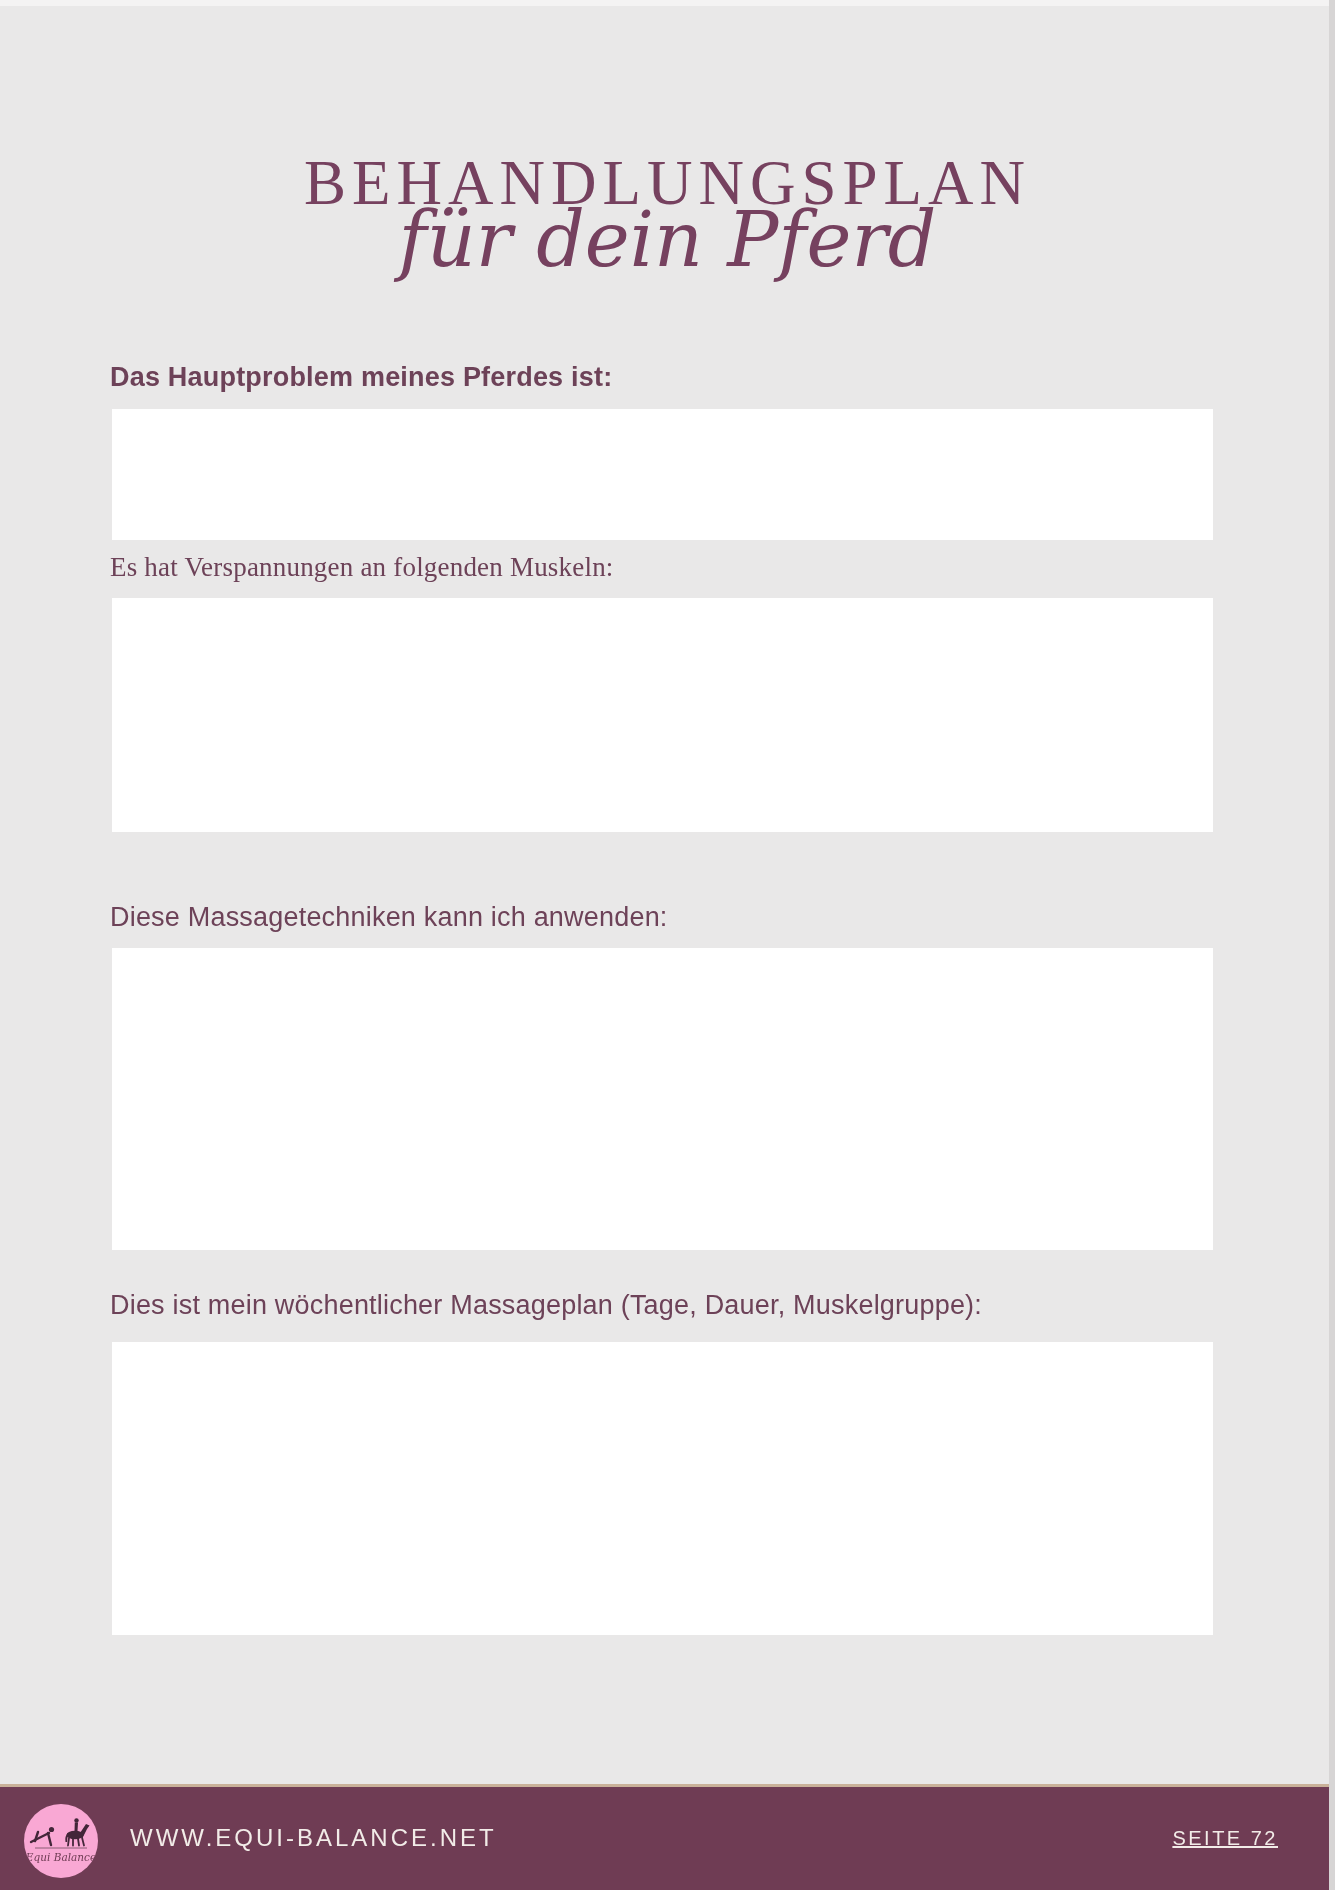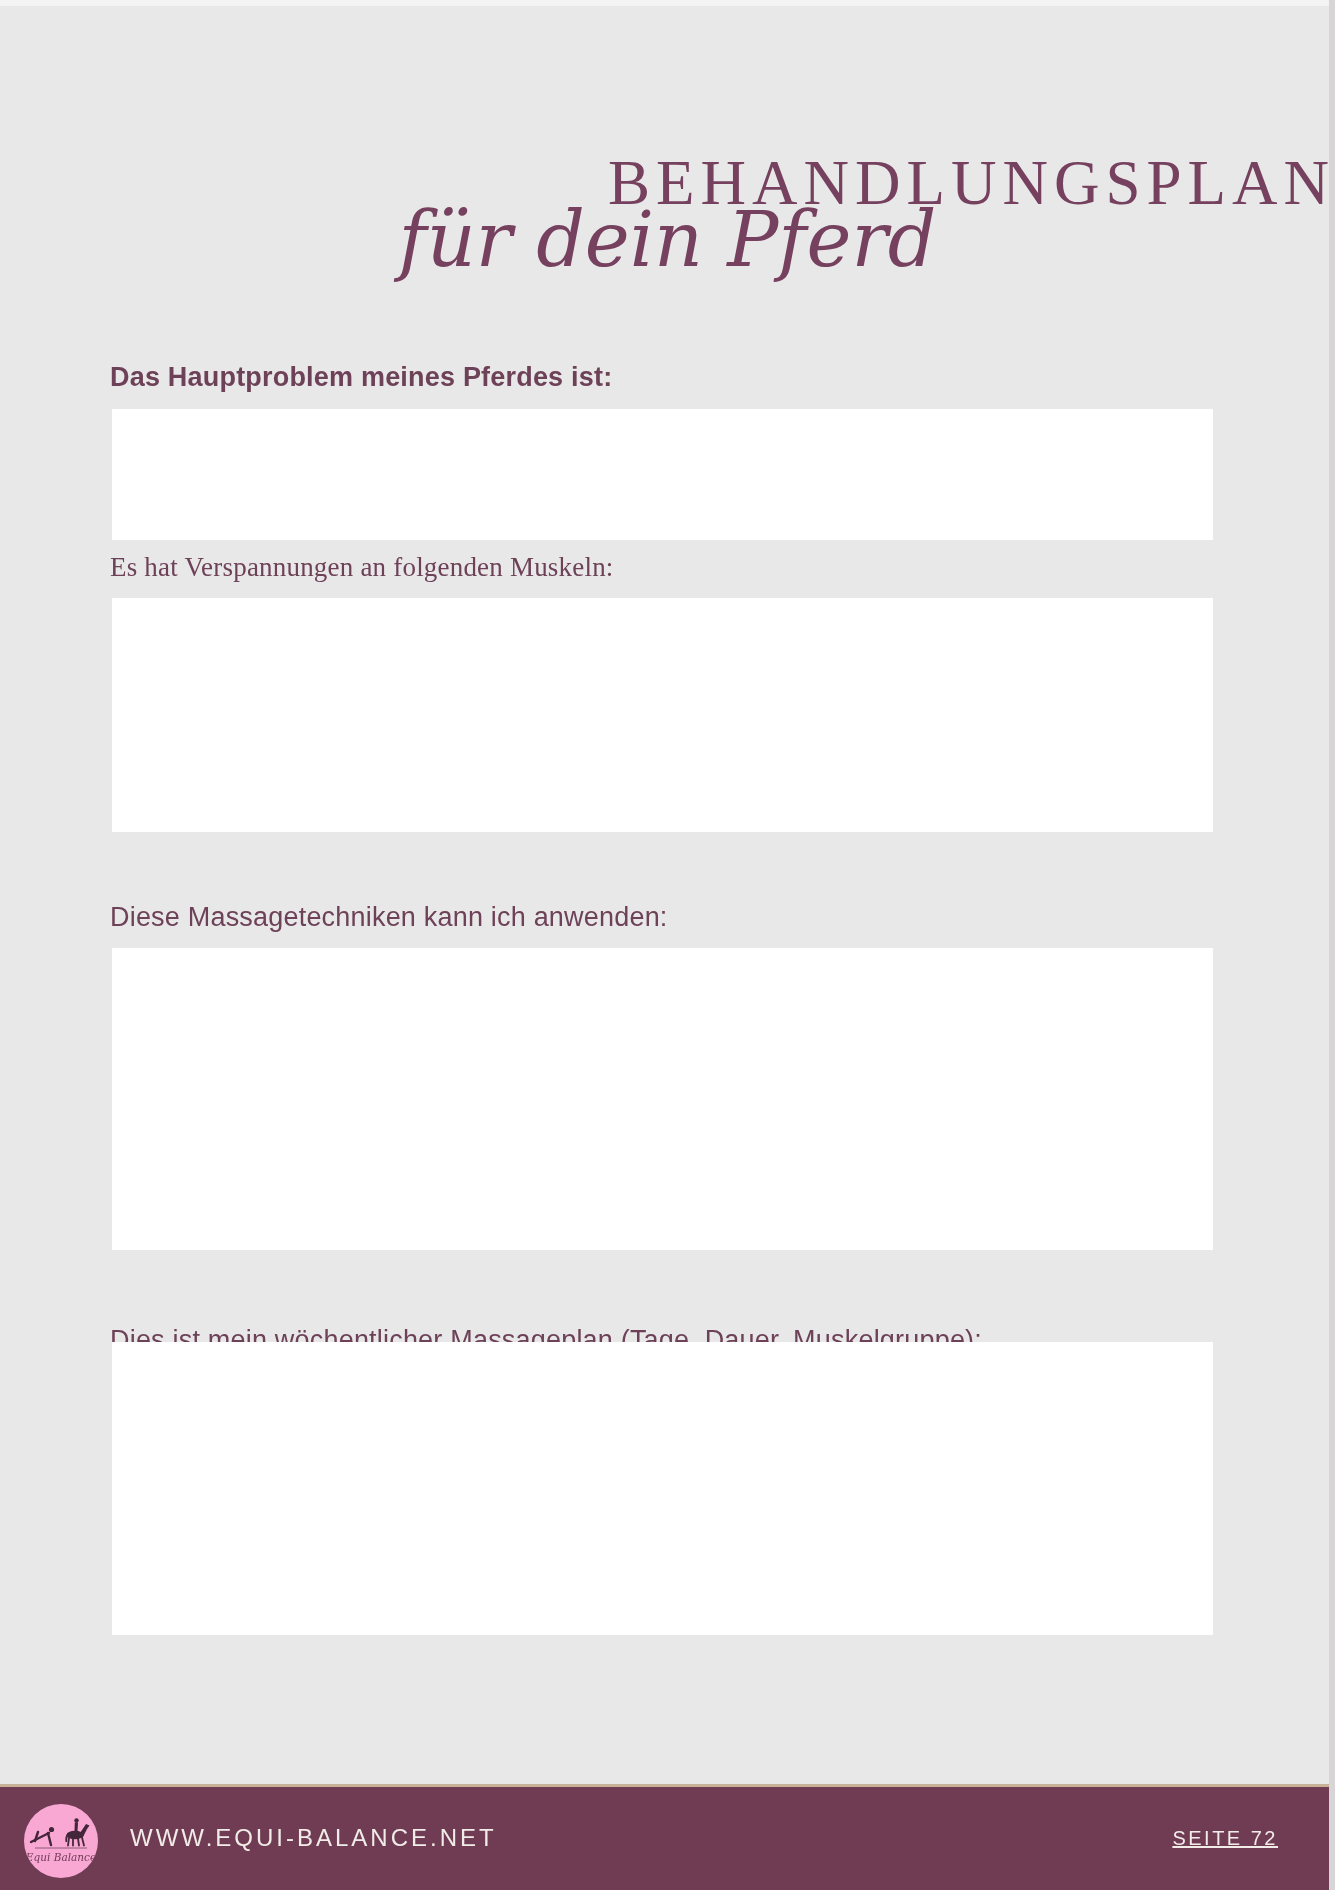--- a/index.html
+++ b/index.html
@@ -15,21 +15,21 @@
   .edge-top{
     position:absolute;top:0;left:0;right:0;height:6px;
     background:#f4f3f3;z-index:6;
   }
   .edge-right{
     position:absolute;top:0;right:0;bottom:0;width:6px;
     background:#d7d5d5;z-index:7;
   }
   .title{
     position:absolute;top:150px;left:0;width:100%;
-    text-align:right;
+    text-align:center;
     font-family:"Liberation Serif",serif;
     font-size:63px;line-height:1.05;
     letter-spacing:6px;
     color:#76415f;
     font-weight:400;
   }
   .subtitle{
     position:absolute;top:196px;left:0;width:100%;
     text-align:center;
     font-family:"DejaVu Serif",serif;
@@ -50,21 +50,21 @@
     font-size:24px;color:#333;
     padding:10px 14px;
     box-sizing:border-box;
   }
   .lbl-1{top:362px;font-weight:bold;}
   .box-1{top:409px;height:131px;}
   .lbl-2{top:552px;font-family:Liberation Serif, serif;}
   .box-2{top:598px;height:234px;}
   .lbl-3{top:902px;}
   .box-3{top:948px;height:302px;}
-  .lbl-4{top:1290px;margin-top:35px;}
+  .lbl-4{top:1290px;}
   .box-4{top:1342px;height:293px;}
   .footer-band{
     position:absolute;left:0;top:1784px;width:100%;height:106px;
     background:#6f3c54;
     border-top:3px solid #c9b199;
     box-sizing:border-box;
     z-index:3;
   }
   .logo-circle{
     position:absolute;left:24px;top:1804px;

